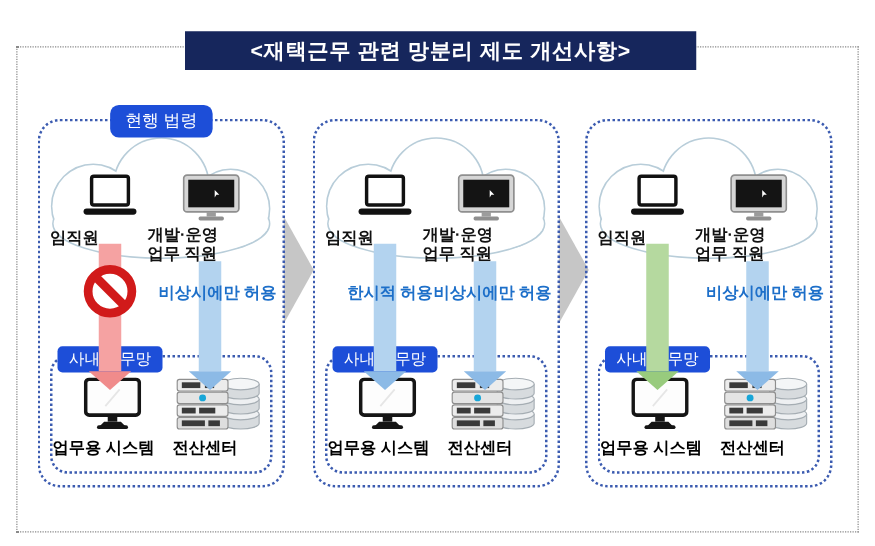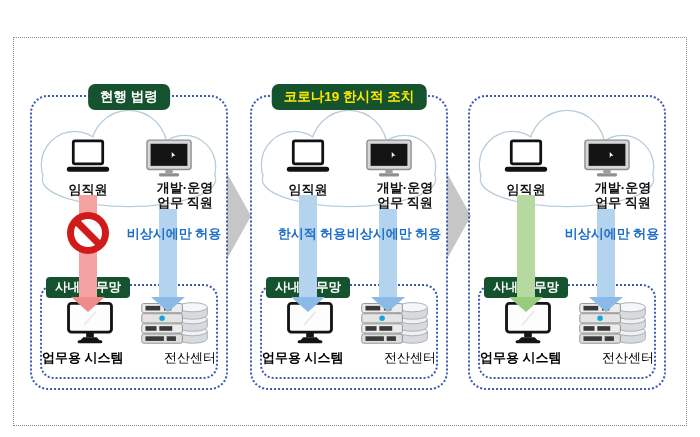--- a/index.html
+++ b/index.html
@@ -17,73 +17,74 @@
   .connector { position:absolute; width:0; height:0; z-index:1;
                border-top:43px solid transparent; border-bottom:43px solid transparent;
                border-left:24px solid #c6c6c6; }
   .connector.t1 { left:227px; top:173px; }
   .connector.t2 { left:447px; top:173px; }
 
   .panel { position:absolute; top:95px; width:198px; height:295px; z-index:2;
            border:2px dotted #3b5bb0; border-radius:18px; box-sizing:border-box; }
   .panel.p0 { left:30px; } .panel.p1 { left:250px; } .panel.p2 { left:468px; }
 
-  .badge { background:#14532d; color:#ffffff; font-weight:bold; white-space:nowrap; }
+  .badge { background:#1d4ed8; color:#ffffff; font-weight:normal; white-space:nowrap; }
   .header-badge { position:absolute; top:-13px; left:50%; transform:translateX(-50%);
                   font-size:13.5px; padding:4px 12px; border-radius:7px; z-index:6; }
   .header-badge.yellow { color:#ffe800; }
 
   .cloud { position:absolute; left:1px; top:12px; width:192px; height:100px; z-index:1; }
 
   .icon { position:absolute; z-index:2; }
   .laptop   { left:33px; top:42px; width:46px; height:37px; }
   .devmon   { left:114px; top:42px; width:46px; height:39px; }
 
   .lbl { position:absolute; font-weight:bold; font-size:13px; color:#111111;
-         text-align:center; z-index:2; line-height:1.15; }
+         z-index:2; line-height:1.15; }
   .laptop-lbl { left:8px;  top:86px; width:96px; }
-  .devmon-lbl { left:110px; top:84px; width:86px; }
+  .devmon-lbl { left:86px; top:84px; width:86px; }
 
   .varrow { position:absolute; width:18px; z-index:3; }
   .varrow::after { content:""; position:absolute; left:-8px; top:100%;
                    border-left:17px solid transparent; border-right:17px solid transparent;
                    border-top:15px solid var(--head); }
   .varrow.left  { left:47px;  top:98px;  height:102px; }
   .varrow.right { left:127px; top:112px; height:88px;  }
   .varrow.red   { background:#f5a2a2; --head:#f08b8b; }
   .varrow.blue  { background:#b3d3ef; --head:#8cbae6; }
   .varrow.green { background:#b5d99f; --head:#98cb7d; }
 
   .prohibit { position:absolute; left:34px; top:114px; width:44px; height:44px; z-index:4; }
 
   .arrow-label { position:absolute; top:128px; font-size:13px; font-weight:bold;
-                 text-align:center; white-space:nowrap; z-index:4; }
+                 text-align:center; white-space:nowrap; z-index:4;font-family:Liberation Serif, serif; }
   .left-label  { left:0;    width:120px; }
   .right-label { left:86px; width:112px; }
   .c-blue  { color:#1d6fc9; }
   .c-green { color:#00a44f; }
 
   .net-box { position:absolute; left:8px; top:187px; width:178px; height:95px; z-index:2;
              border:2px dotted #3b5bb0; border-radius:14px; box-sizing:border-box; }
   .net-badge { position:absolute; top:-9px; left:4px; font-size:12.5px;
                padding:2px 9px; border-radius:4px; z-index:5; }
   .offmon { position:absolute; left:25px; top:16px; width:46px; height:42px; z-index:2; }
   .server { position:absolute; left:97px; top:12px; width:72px; height:48px; z-index:2; }
   .offmon-lbl { position:absolute; left:0;   top:63px; width:96px; font-weight:bold;
                 font-size:13px; text-align:left; }
-  .server-lbl { position:absolute; left:108px; top:63px; width:80px; font-weight:normal;
-                font-size:13px; text-align:center; }
+  .server-lbl { position:absolute; left:96px; top:63px; width:80px; font-weight:bold;
+                font-size:13px; }
 </style>
 </head>
 <body>
 
 <div class="stage">
 
   <div class="outer-border"></div>
 
+  <div class="title-bar">&lt;재택근무 관련 망분리 제도 개선사항&gt;</div>
 
   <div class="connector t1"></div>
   <div class="connector t2"></div>
 
   <section class="panel p0">
     <div class="badge header-badge">현행 법령</div>
 
     <svg class="cloud" viewBox="0 0 194 100" preserveAspectRatio="none">
       <g fill="#ffffff" stroke="#b8cdd9" stroke-width="2.5">
         <circle cx="42" cy="56" r="33"></circle>
@@ -158,21 +159,20 @@
           <rect x="5" y="41.5" width="20" height="5"></rect>
             <rect x="28" y="41.5" width="10" height="5"></rect>
         </g>
         <circle cx="23" cy="22" r="3" fill="#18a6d8"></circle>
       </svg>
       <div class="server-lbl">전산센터</div>
     </div>
   </section>
 
   <section class="panel p1">
-    <div class="badge header-badge yellow">코로나19 한시적 조치</div>
 
     <svg class="cloud" viewBox="0 0 194 100" preserveAspectRatio="none">
       <g fill="#ffffff" stroke="#b8cdd9" stroke-width="2.5">
         <circle cx="42" cy="56" r="33"></circle>
           <circle cx="97" cy="40" r="38"></circle>
         <circle cx="153" cy="58" r="31"></circle>
           <ellipse cx="97" cy="70" rx="87" ry="27"></ellipse>
       </g>
       <g fill="#ffffff">
         <circle cx="42" cy="56" r="33"></circle>

